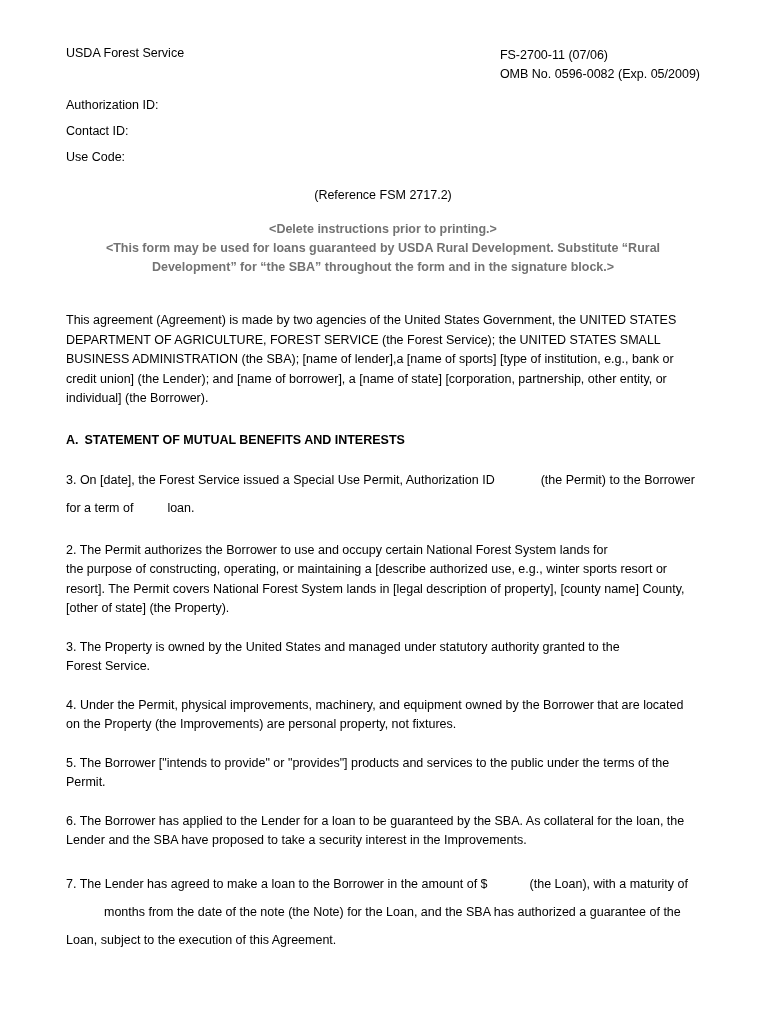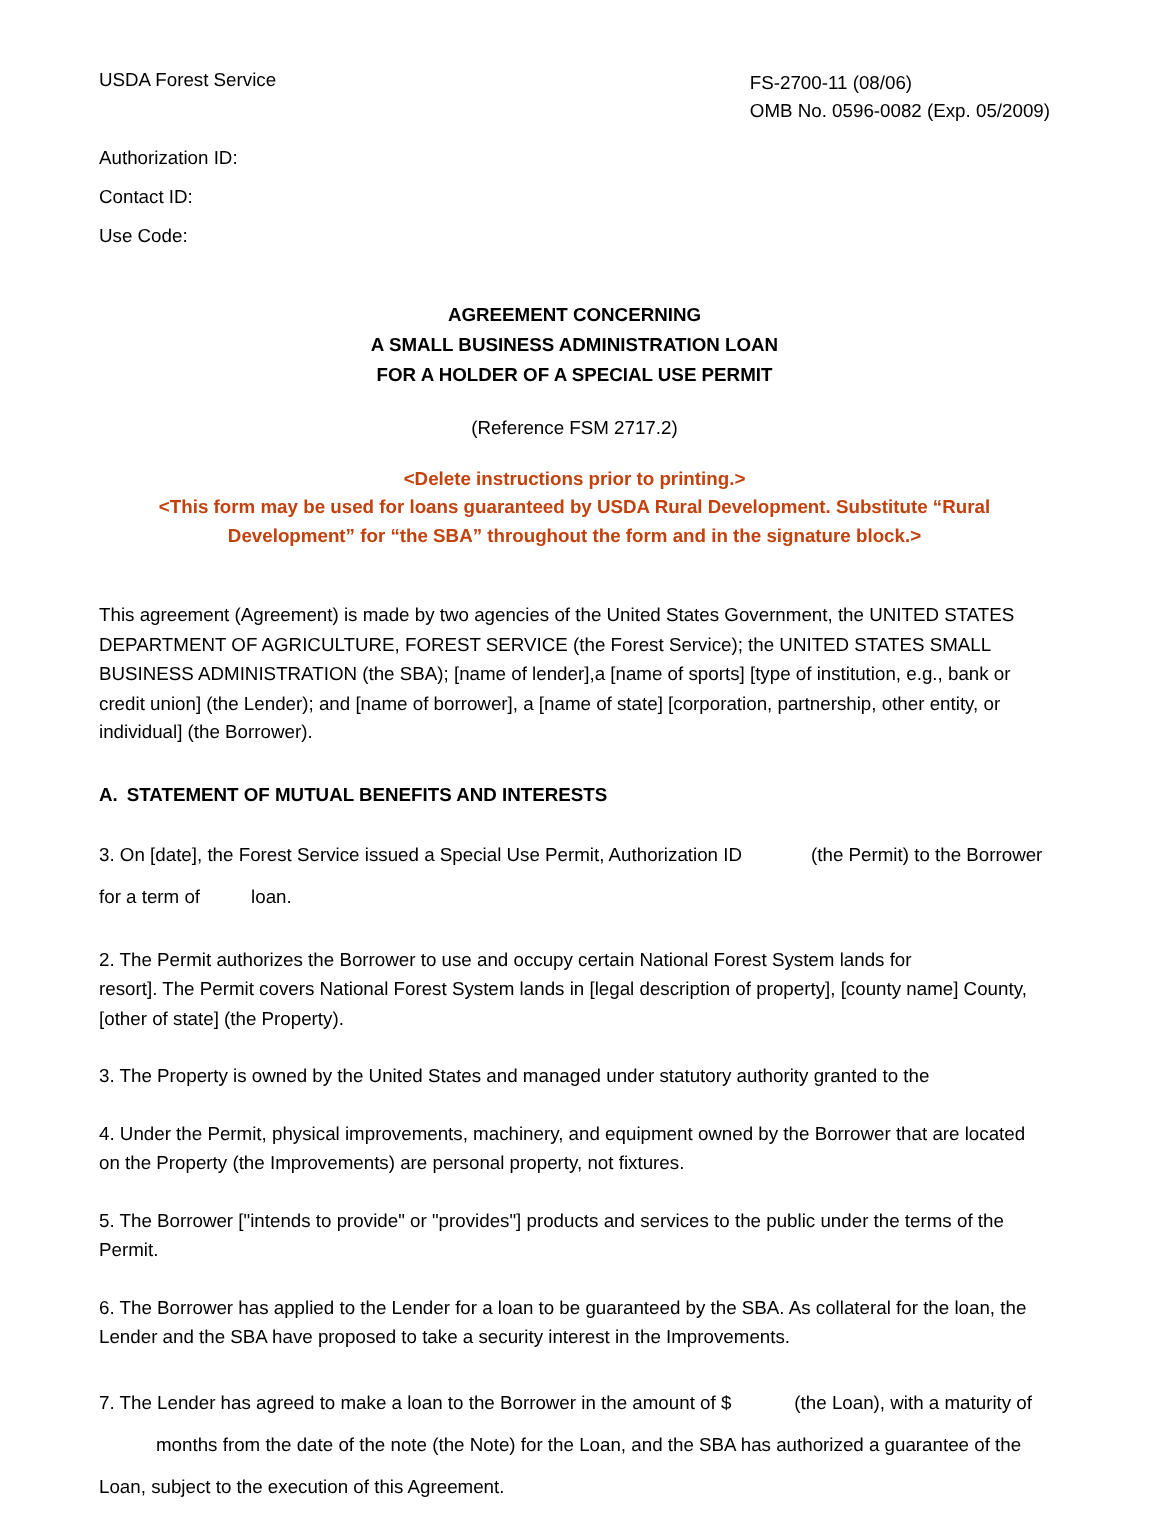--- a/index.html
+++ b/index.html
@@ -53,21 +53,21 @@
   }
   .ref-line {
     margin-top: 18px;
     text-align: center;
     font-size: 12.5px;
     font-weight: normal;
   }
   .blue-block {
     margin-top: 18px;
     text-align: center;
-    color: #c2410c;
+    color: #737373;
     font-weight: bold;
     font-size: 12.5px;
     line-height: 19px;
   }
   .body-para {
     font-size: 12.5px;
     line-height: 19.5px;
     text-align: left;
   }
   .intro {
@@ -107,36 +107,31 @@
   }
 </style>
 </head>
 <body>
 
 <div class="page">
 
   <div class="hdr">
     <div class="hdr-left">USDA Forest Service</div>
     <div class="hdr-right">
-      <div>FS-2700-11 (08/06)</div>
+      <div>FS-2700-11 (07/06)</div>
       <div>OMB No. 0596-0082 (Exp. 05/2009)</div>
     </div>
   </div>
 
   <div class="idblock">
     <div>Authorization ID:</div>
     <div>Contact ID:</div>
     <div>Use Code:</div>
   </div>
 
-  <div class="title-block">
-    <div>AGREEMENT CONCERNING</div>
-    <div>A SMALL BUSINESS ADMINISTRATION LOAN</div>
-    <div>FOR A HOLDER OF A SPECIAL USE PERMIT</div>
-  </div>
 
   <div class="ref-line">(Reference FSM 2717.2)</div>
 
   <div class="blue-block">
     <div>&lt;Delete instructions prior to printing.&gt;</div>
     <div>&lt;This form may be used for loans guaranteed by USDA Rural Development.  Substitute “Rural</div>
     <div>Development” for “the SBA” throughout the form and in the signature block.&gt;</div>
   </div>
 
   <div class="body-para intro">
@@ -155,26 +150,28 @@
     <div>
       <span>3.  On [date], the Forest Service issued a Special Use Permit, Authorization ID</span><span class="gap-sm"></span><span>(the Permit) to the Borrower</span>
     </div>
     <div>
       <span>for a term of</span><span class="gap-xs"></span><span>loan.</span>
     </div>
   </div>
 
   <div class="num-para">
     <div>2.  The Permit authorizes the Borrower to use and occupy certain National Forest System lands for</div>
+    <div>the purpose of constructing, operating, or maintaining a [describe authorized use, e.g., winter sports resort or</div>
     <div>resort].  The Permit covers National Forest System lands in [legal description of property], [county name] County,</div>
     <div>[other of state] (the Property).</div>
   </div>
 
   <div class="num-para">
     <div>3.  The Property is owned by the United States and managed under statutory authority granted to the</div>
+    <div>Forest Service.</div>
   </div>
 
   <div class="num-para">
     <div>4.  Under the Permit, physical improvements, machinery, and equipment owned by the Borrower that are located</div>
     <div>on the Property (the Improvements) are personal property, not fixtures.</div>
   </div>
 
   <div class="num-para">
     <div>5.  The Borrower ["intends to provide" or "provides"] products and services to the public under the terms of the</div>
     <div>Permit.</div>

